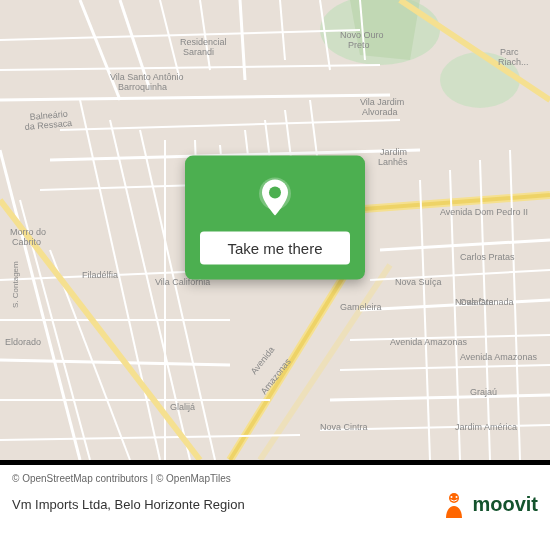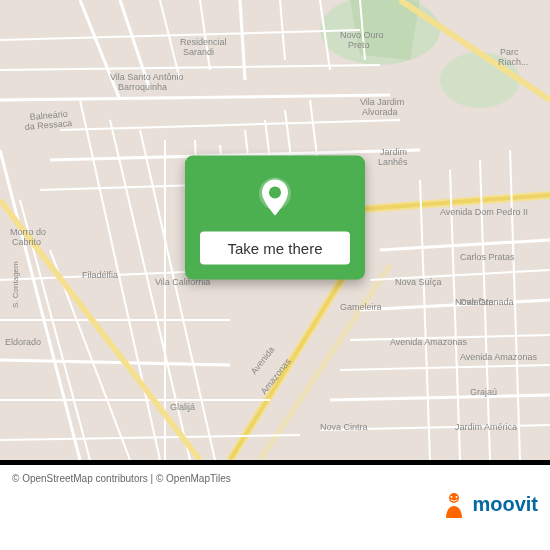--- a/index.html
+++ b/index.html
@@ -96,21 +96,21 @@
     }
 
     .moovit-icon {
       width: 28px;
       height: 28px;
     }
 
     .moovit-text {
       font-size: 20px;
       font-weight: 700;
-      color: #0369a1;
+      color: #14532d;
     }
 
     .location-name {
       font-size: 13px;
       color: #333;
       font-weight: 400;
     }
   </style>
 </head>
 <body>
@@ -253,20 +253,21 @@
       <path d="M22 4 C14.8 4 9 9.8 9 17 C9 26 22 40 22 40 C22 40 35 26 35 17 C35 9.8 29.2 4 22 4 Z" fill="white"></path>
       <circle cx="22" cy="17" r="6" fill="#4CAF50"></circle>
     </svg>
     <button class="take-me-there-btn">Take me there</button>
   </div>
 </div>
 
 <div id="bottom-bar">
   <div class="attribution">© OpenStreetMap contributors | © OpenMapTiles</div>
   <div class="location-row">
+    <span class="location-name">Vm Imports Ltda, Belo Horizonte Region</span>
     <div class="moovit-logo">
 
       <svg class="moovit-icon" viewBox="0 0 28 28" xmlns="http://www.w3.org/2000/svg">
         <circle cx="14" cy="8" r="5" fill="#FF6600"></circle>
         <path d="M6 28 C6 20 10 16 14 16 C18 16 22 20 22 28 Z" fill="#FF6600"></path>
 
         <circle cx="11.5" cy="7" r="1" fill="white"></circle>
         <circle cx="16.5" cy="7" r="1" fill="white"></circle>
         <path d="M11 10 Q14 12.5 17 10" stroke="white" stroke-width="1" fill="none" stroke-linecap="round"></path>
       </svg>

